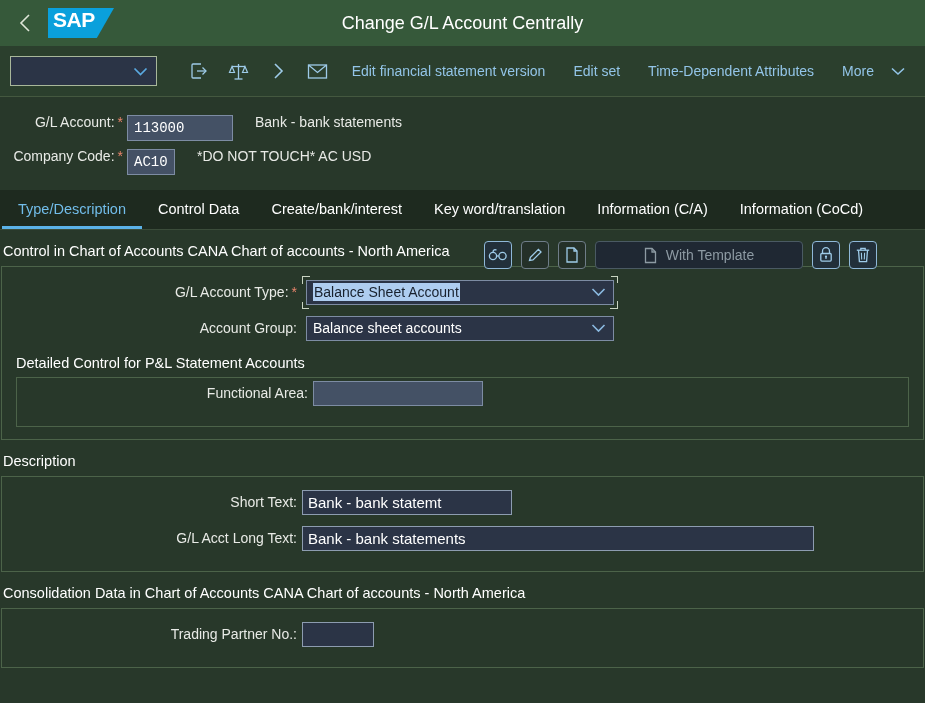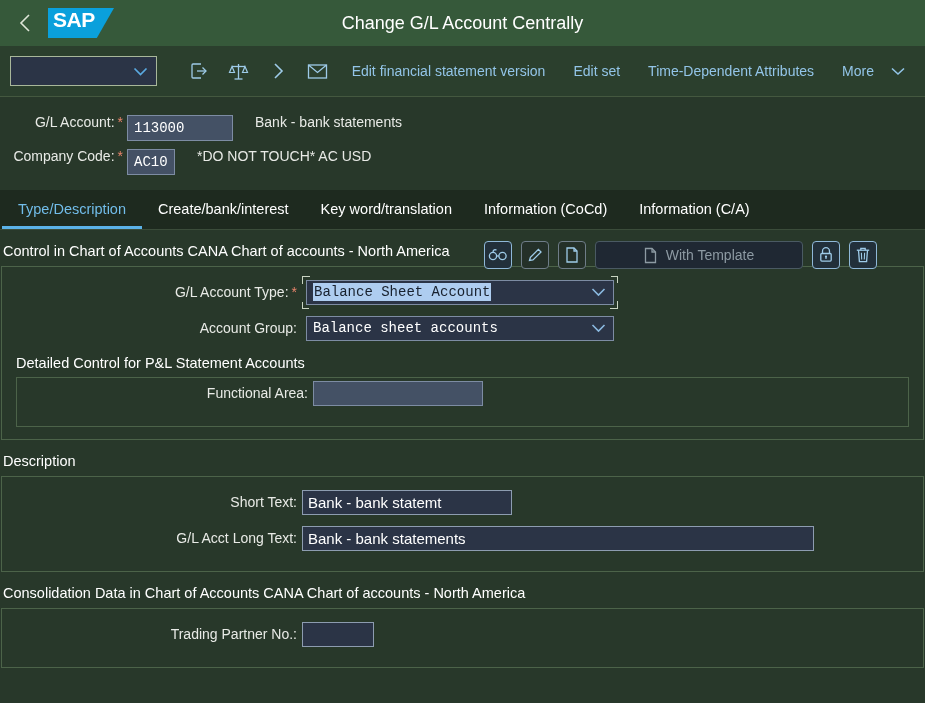--- a/index.html
+++ b/index.html
@@ -239,21 +239,20 @@
     height: 25px;
     background: #2b3446;
     border: 1px solid #7d8ca3;
     display: flex;
     align-items: center;
     padding: 0 6px;
     font-size: 14px;
     color: #ffffff;
     cursor: pointer;
     position: relative;
-    font-family: Liberation Mono, monospace;
   }
   .sel .chev {
     position: absolute;
     right: 7px;
     top: 50%;
     transform: translateY(-50%);
   }
   .sel-w { width: 308px; }
 
   .focus-wrap {
@@ -445,24 +444,25 @@
         <line x1="6.4" y1="6.8" x2="6.7" y2="13.4" stroke="#9ecbe8" stroke-width="1.1"></line>
         <line x1="9.6" y1="6.8" x2="9.3" y2="13.4" stroke="#9ecbe8" stroke-width="1.1"></line>
       </svg>
     </div>
 
   </div>
 </div>
 
 <div class="tabbar">
   <div class="tab active">Type/Description</div>
+  <div class="tab">Control Data</div>
   <div class="tab">Create/bank/interest</div>
   <div class="tab">Key word/translation</div>
+  <div class="tab">Information (C/A)</div>
   <div class="tab">Information (CoCd)</div>
-  <div class="tab">Information (C/A)</div>
 </div>
 
 <div class="content">
 
   <div class="section">
     <div class="section-title">Control in Chart of Accounts CANA Chart of accounts - North America</div>
     <div class="panel">
 
       <div class="f-row">
         <div class="f-label">

